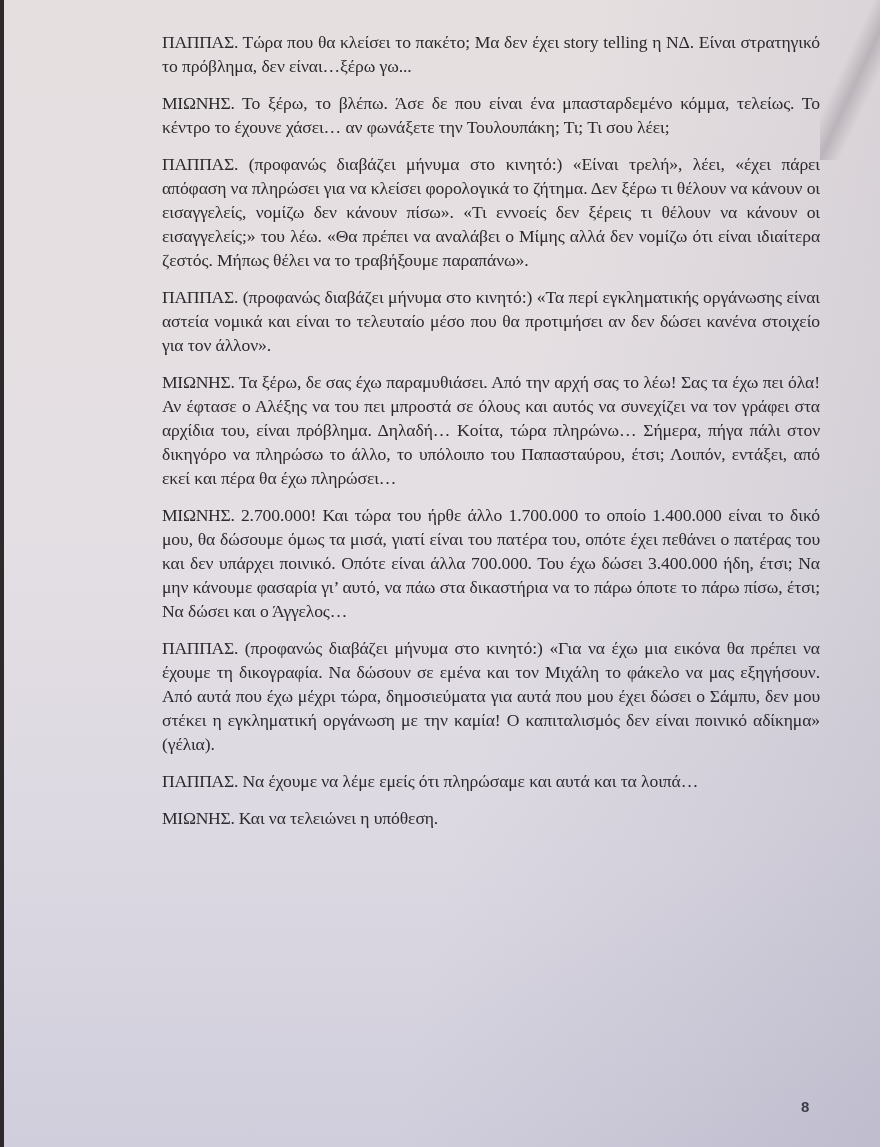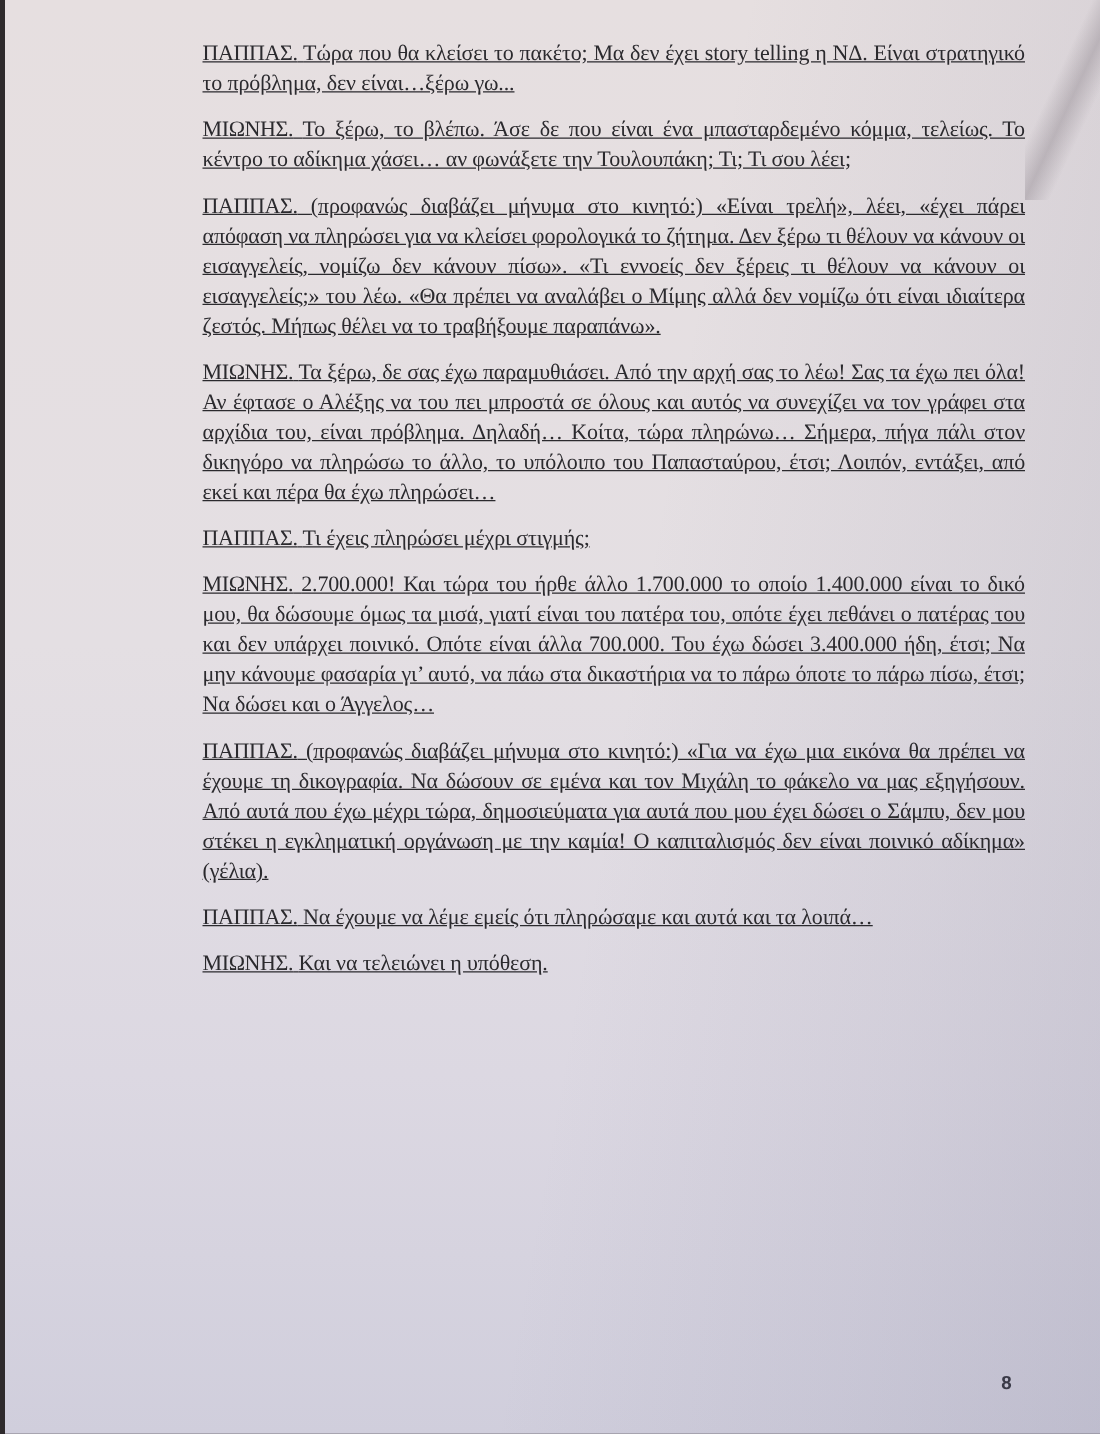--- a/index.html
+++ b/index.html
@@ -40,21 +40,20 @@
       top: 30px;
       width: 670px;
       color: #2b2a2e;
       font-size: 17.6px;
       line-height: 24px;
       text-align: justify;
       letter-spacing: -0.1px;
     }
     .para {
       margin: 0 12px 14px 0;
-      text-decoration: underline;
     }
     .speaker {
       letter-spacing: -0.3px;
     }
     .page-number {
       position: absolute;
       left: 797px;
       top: 1098px;
       font-family: "Liberation Sans", "DejaVu Sans", sans-serif;
       font-weight: bold;
@@ -68,39 +67,39 @@
 <div class="page">
   <div class="text-block">
 
     <p class="para" style="margin-bottom:13px">
       <span class="speaker">ΠΑΠΠΑΣ.</span>
       <span>Τώρα που θα κλείσει το πακέτο; Μα δεν έχει story telling η ΝΔ. Είναι στρατηγικό το πρόβλημα, δεν είναι…ξέρω γω...</span>
     </p>
 
     <p class="para" style="margin-bottom:13px">
       <span class="speaker">ΜΙΩΝΗΣ.</span>
-      <span>Το ξέρω, το βλέπω. Άσε δε που είναι ένα μπασταρδεμένο κόμμα, τελείως. Το κέντρο το αδίκημα χάσει… αν φωνάξετε την Τουλουπάκη;  Τι; Τι σου λέει;</span>
+      <span>Το ξέρω, το βλέπω. Άσε δε που είναι ένα μπασταρδεμένο κόμμα, τελείως. Το κέντρο το έχουνε χάσει… αν φωνάξετε την Τουλουπάκη;  Τι; Τι σου λέει;</span>
     </p>
 
     <p class="para" style="margin-bottom:13px">
       <span class="speaker">ΠΑΠΠΑΣ.</span>
       <span>(προφανώς διαβάζει μήνυμα στο κινητό:) «Είναι τρελή», λέει, «έχει πάρει απόφαση να πληρώσει για να κλείσει φορολογικά το ζήτημα. Δεν ξέρω τι θέλουν να κάνουν οι εισαγγελείς, νομίζω δεν κάνουν πίσω». «Τι εννοείς δεν ξέρεις τι θέλουν να κάνουν οι εισαγγελείς;» του λέω. «Θα πρέπει να αναλάβει ο Μίμης αλλά δεν νομίζω ότι είναι ιδιαίτερα ζεστός. Μήπως θέλει να το τραβήξουμε παραπάνω».</span>
     </p>
 
 
+    <p class="para" style="margin-bottom:13px">
+      <span class="speaker">ΠΑΠΠΑΣ.</span>
+      <span>(προφανώς διαβάζει μήνυμα στο κινητό:) «Τα περί εγκληματικής οργάνωσης είναι αστεία νομικά και είναι το τελευταίο μέσο που θα προτιμήσει αν δεν δώσει κανένα στοιχείο για τον άλλον».</span>
+    </p>
 
     <p class="para" style="margin-bottom:13px">
       <span class="speaker">ΜΙΩΝΗΣ.</span>
       <span>Τα ξέρω, δε σας έχω παραμυθιάσει. Από την αρχή σας το λέω! Σας τα έχω πει όλα! Αν έφτασε ο Αλέξης να του πει μπροστά σε όλους και αυτός να συνεχίζει να τον γράφει στα αρχίδια του, είναι πρόβλημα. Δηλαδή… Κοίτα, τώρα πληρώνω… Σήμερα, πήγα πάλι στον δικηγόρο να πληρώσω το άλλο, το υπόλοιπο του Παπασταύρου, έτσι; Λοιπόν, εντάξει, από εκεί και πέρα θα έχω πληρώσει…</span>
     </p>
 
-    <p class="para" style="margin-bottom:13px">
-      <span class="speaker">ΠΑΠΠΑΣ.</span>
-      <span>Τι έχεις πληρώσει μέχρι στιγμής;</span>
-    </p>
 
     <p class="para" style="margin-bottom:13px">
       <span class="speaker">ΜΙΩΝΗΣ.</span>
       <span>2.700.000! Και τώρα του ήρθε άλλο 1.700.000 το οποίο 1.400.000 είναι το δικό μου, θα δώσουμε όμως τα μισά, γιατί είναι του πατέρα του, οπότε έχει πεθάνει ο πατέρας του και δεν υπάρχει ποινικό. Οπότε είναι άλλα 700.000. Του έχω δώσει 3.400.000 ήδη, έτσι; Να μην κάνουμε φασαρία γι’ αυτό, να πάω στα δικαστήρια να το πάρω όποτε το πάρω πίσω, έτσι; Να δώσει και ο Άγγελος…</span>
     </p>
 
     <p class="para" style="margin-bottom:13px">
       <span class="speaker">ΠΑΠΠΑΣ.</span>
       <span>(προφανώς διαβάζει μήνυμα στο κινητό:) «Για να έχω μια εικόνα θα πρέπει να έχουμε τη δικογραφία. Να δώσουν σε εμένα και τον Μιχάλη το φάκελο να μας εξηγήσουν. Από αυτά που έχω μέχρι τώρα, δημοσιεύματα για αυτά που μου έχει δώσει ο Σάμπυ, δεν μου στέκει η εγκληματική οργάνωση με την καμία! Ο καπιταλισμός δεν είναι ποινικό αδίκημα» (γέλια).</span>
     </p>

